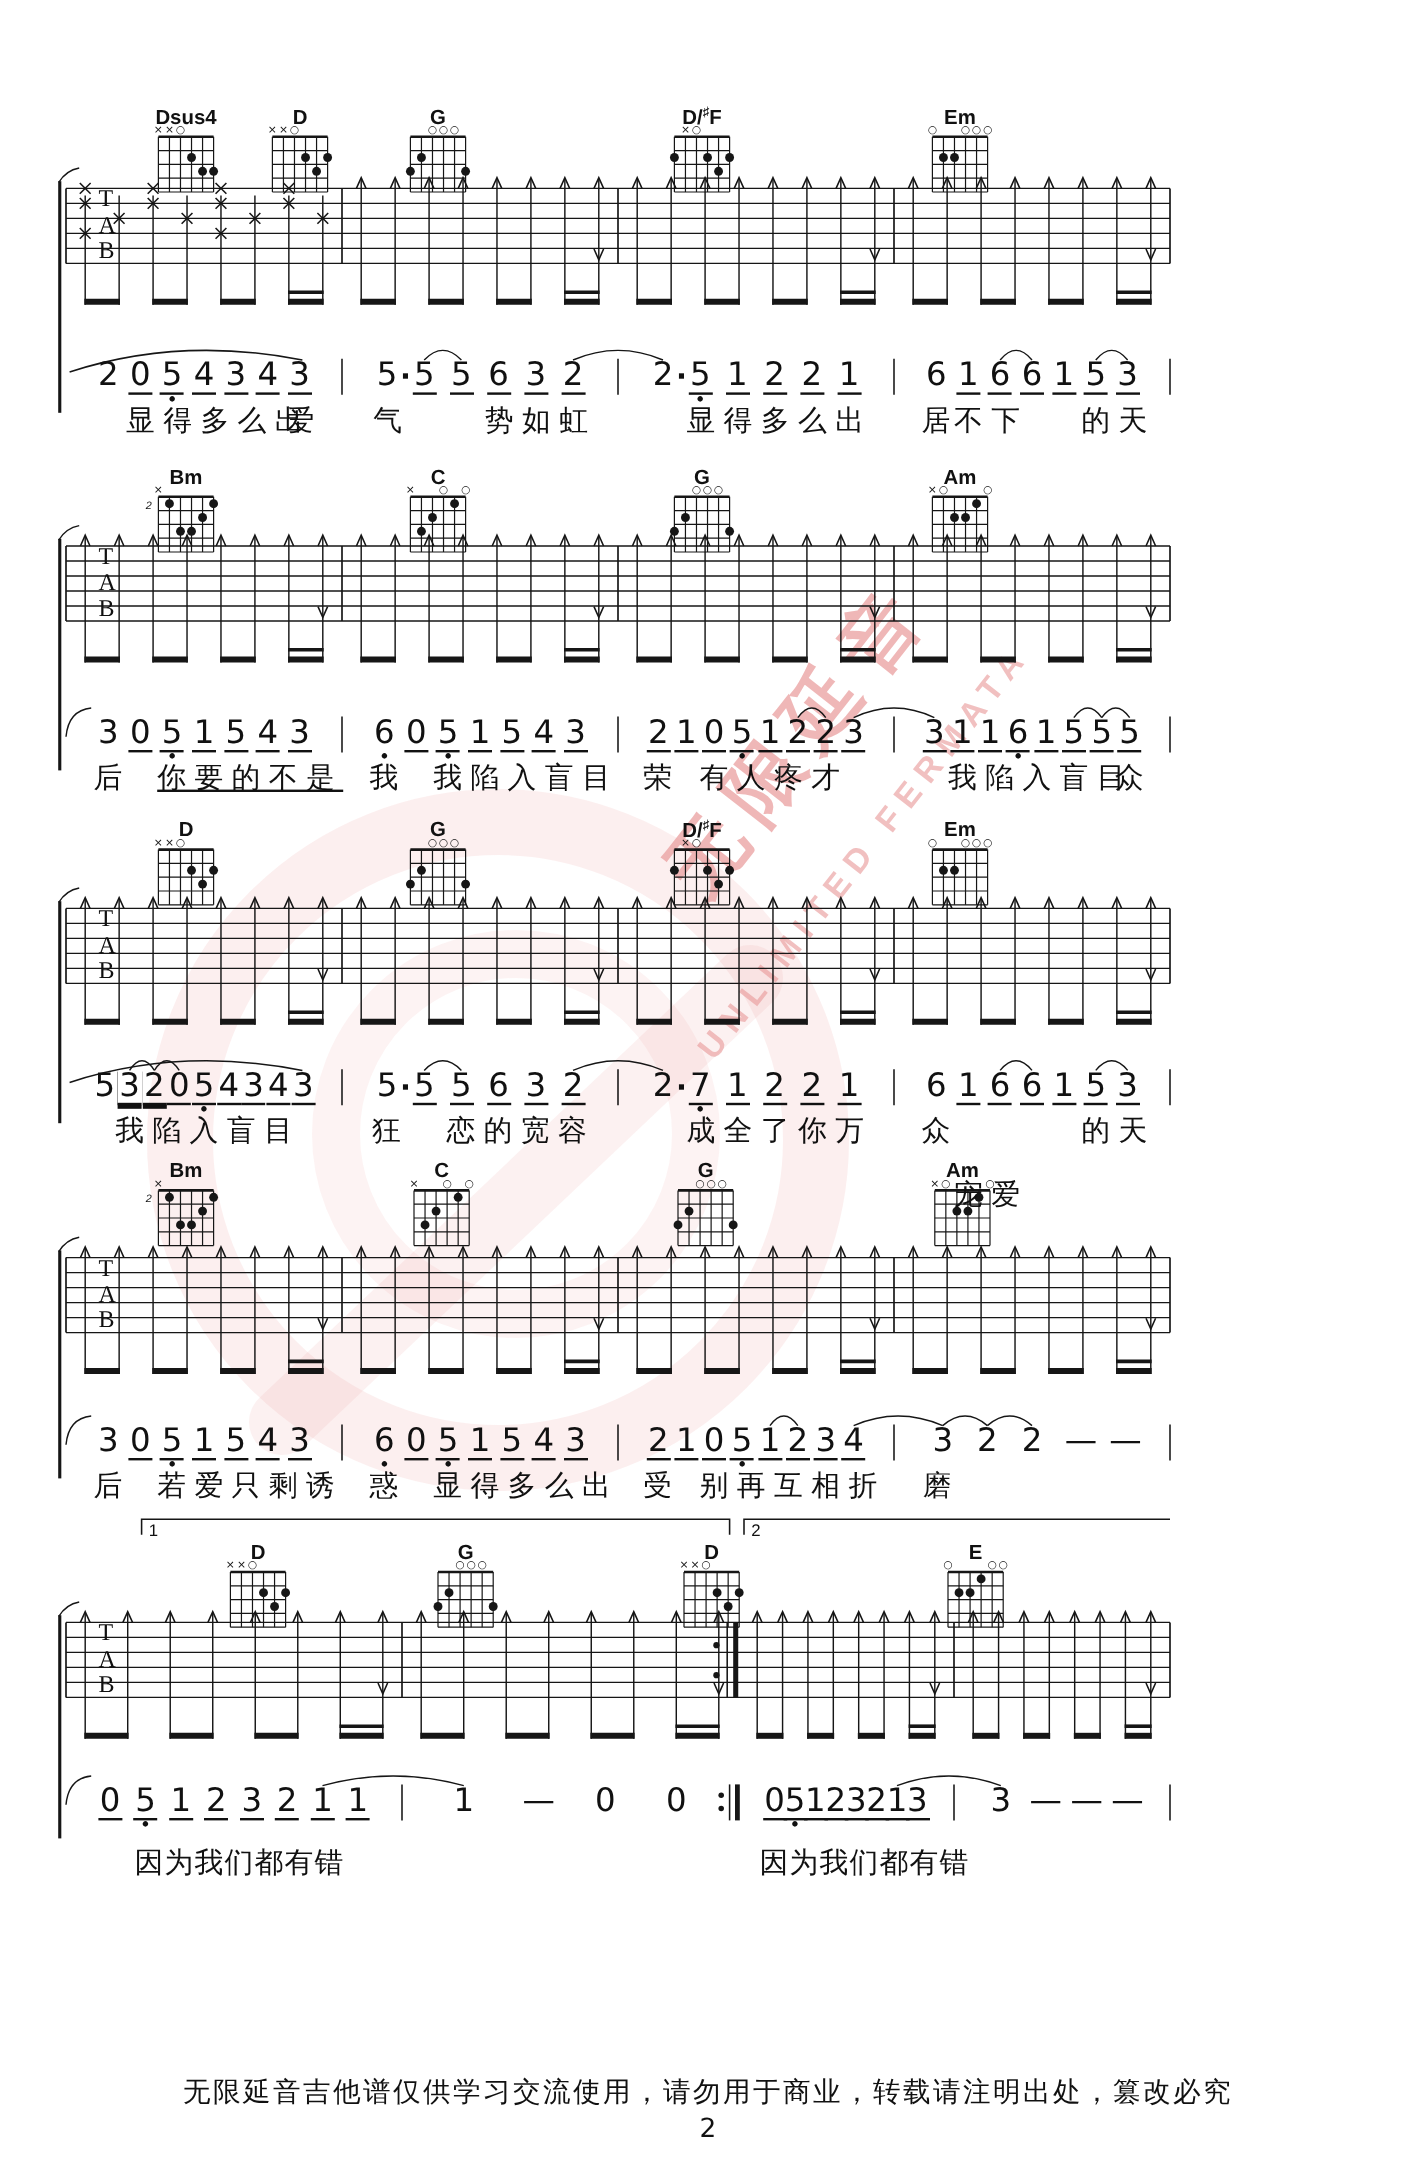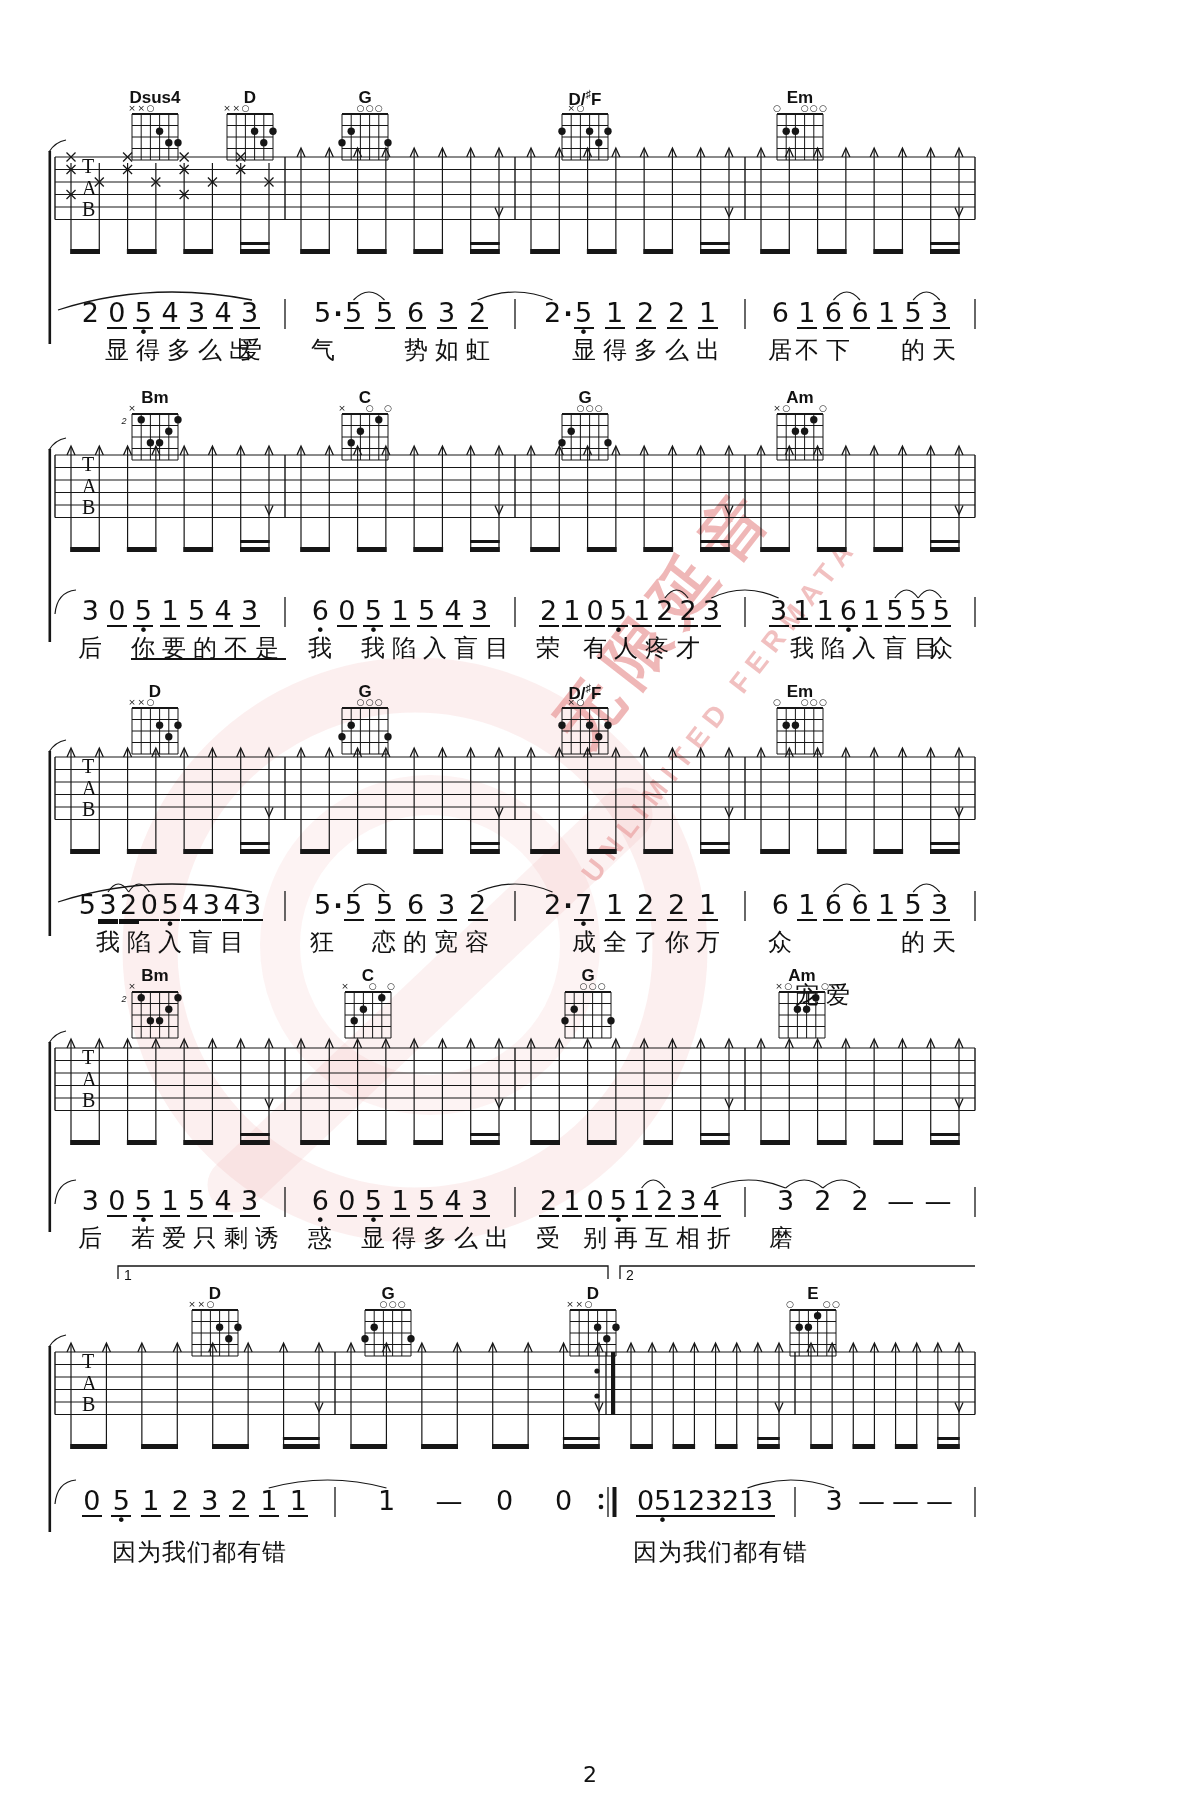--- a/index.html
+++ b/index.html
@@ -1178,14 +1178,15 @@
       <div class="tok u1" style="left:737.5px;top:1486px;">1</div>
       <div class="tok u1" style="left:754.5px;top:1486px;">3</div>
       <div class="tok" style="left:824px;top:1486px;">3</div>
       <div class="tok" style="left:858px;top:1486px;">—</div>
       <div class="tok" style="left:892px;top:1486px;">—</div>
       <div class="tok" style="left:926px;top:1486px;">—</div>
       <div class="lyric" style="left:112px;top:1536px;letter-spacing:1px;">因为我们都有错</div>
       <div class="lyric" style="left:633px;top:1536px;letter-spacing:1px;">因为我们都有错</div>
     </div>
 
+  <div class="footer" style="top:1728px;">无限延音吉他谱仅供学习交流使用，请勿用于商业，转载请注明出处，篡改必究</div>
   <div class="pagenum" style="top:1762px;">2</div>
 </div>
 
 </body></html>

